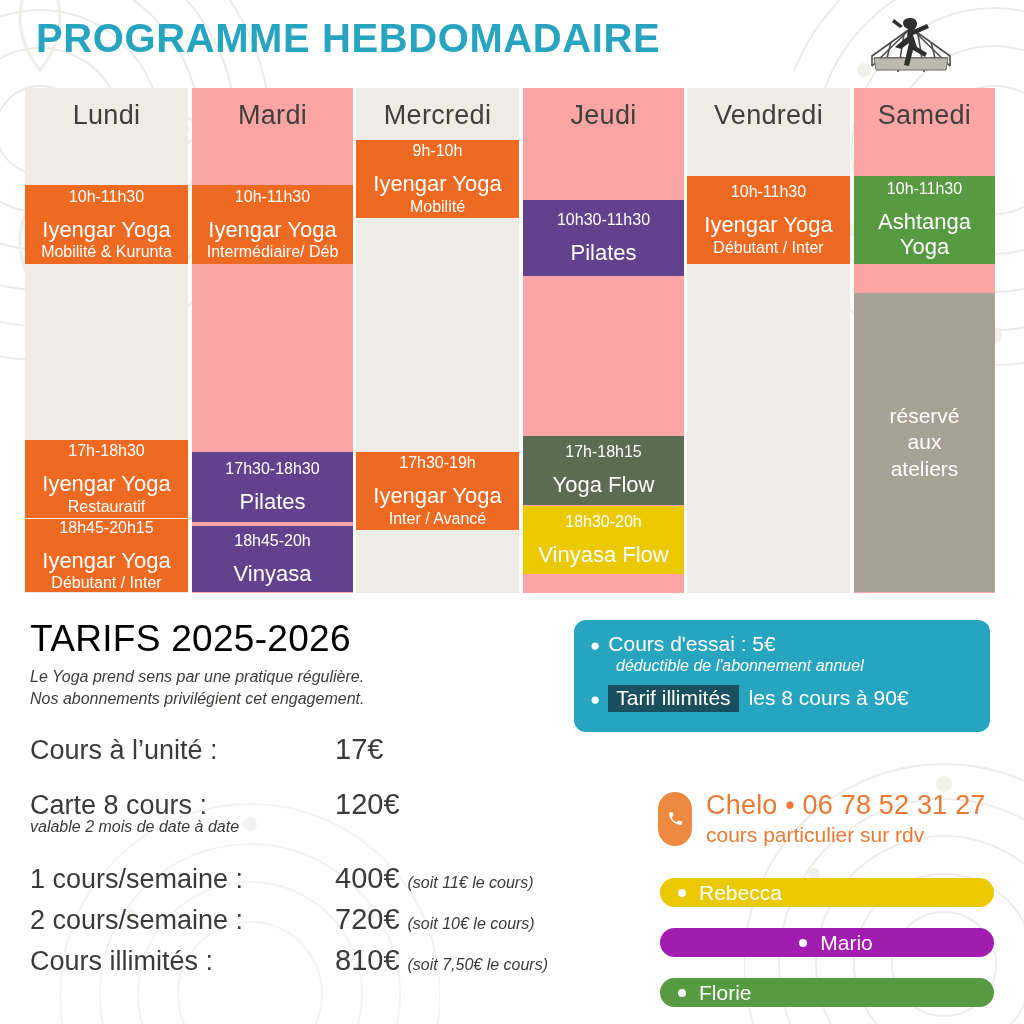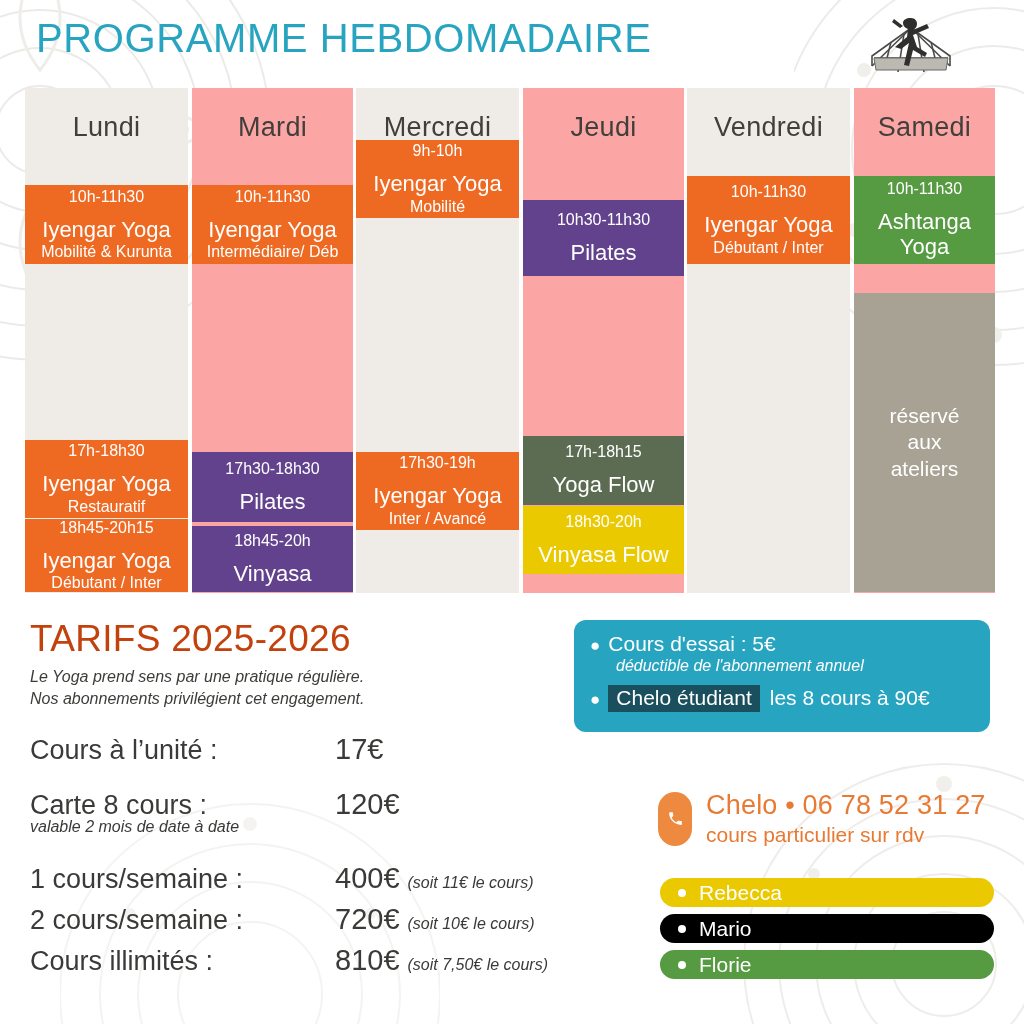--- a/index.html
+++ b/index.html
@@ -16,34 +16,34 @@
   .mandala { position: absolute; opacity: .55; pointer-events: none; }
   #mandala-left   { left: -150px;  top: -120px; }
   #mandala-right  { right: -170px; top: -80px; }
   #mandala-bottomright { right: -120px; bottom: -150px; }
   #mandala-bottomleft  { left: 60px;  bottom: -170px; }
 
   
   #poster-title {
     position: absolute; left: 36px; top: 16px;
     font-size: 40px; letter-spacing: .6px;
-    color: #27a4c0; font-weight: normal;
+    color: #27a4c0; font-weight: bold;
     font-family: "Liberation Sans", sans-serif;
   }
   #logo { position: absolute; left: 862px; top: 8px; width: 98px; height: 72px; }
 
   
   #schedule { position: absolute; left: 25px; top: 88px; width: 974px; height: 505px; }
   .col {
     position: absolute; top: 0; bottom: 0;
   }
   .col.beige { background: #EFEBE6; }
   .col.white { background: #fca5a5; }
   .daylabel {
-    position: absolute; top: 24px; left: 0; right: 0;
+    position: absolute; top: 12px; left: 0; right: 0;
     text-align: center; font-size: 27px; color: #403f3c;
     font-weight: normal; letter-spacing: .3px;
   }
   .blk {
     position: absolute; left: 0; right: 0;
     color: #fff; text-align: center;
     display: flex; flex-direction: column; justify-content: center;
     line-height: 1.12; padding: 2px 3px;
   }
   .blk .t  { font-size: 16px; }
@@ -54,21 +54,21 @@
   .c-purple { background: #63428D; }
   .c-green  { background: #569A41; }
   .c-olive  { background: #5C6C53; }
   .c-yellow { background: #EBC900; }
   .c-grey   { background: #A8A294; }
   .grey-txt { font-size: 21px; line-height: 1.25; }
 
   
   #tarifs { position: absolute; left: 30px; top: 618px; width: 560px; }
   #tarifs-title {
-    font-size: 37px; color: #c2410c; letter-spacing: .3px; font-weight: normal;
+    font-size: 37px; color: #000000; letter-spacing: .3px; font-weight: normal;
   }
   .tag-line { font-style: italic; font-size: 16px; color: #3d3c39; line-height: 1.35; }
   .price-row {
     display: flex; align-items: baseline; margin-top: 14px;
   }
   .price-row .lbl { font-size: 27px; color: #3a3a38; width: 305px; }
   .price-row .val { font-size: 29px; color: #3a3a38; }
   .price-row .note { font-size: 16px; font-style: italic; color: #3a3a38; margin-left: 8px; }
   .sub-note { font-size: 16px; font-style: italic; color: #3a3a38; margin-top: -3px; }
   .rows-tight .price-row { margin-top: 8px; }
@@ -91,29 +91,29 @@
     width: 34px; height: 54px; background: #EE8A3F; border-radius: 17px;
     display: flex; align-items: center; justify-content: center; margin-right: 14px;
   }
   #contact-text { color: #E87A33; }
   #contact-name { font-size: 27px; letter-spacing: .2px; }
   #contact-sub { font-size: 21px; margin-top: 2px; }
 
   
   #legend { position: absolute; left: 660px; top: 878px; width: 334px; }
   .legend-item {
-    height: 29px; border-radius: 15px; margin-bottom: 7px;
+    height: 29px; border-radius: 15px; margin-bottom: 21px;
     display: flex; align-items: center; padding-left: 18px;
     color: #fff; font-size: 21px;
   }
   .legend-item .dot {
     width: 8px; height: 8px; border-radius: 50%; background: #fff; margin-right: 13px;
   }
   .l-yellow { background: #EBC900; }
-  .l-purple { background: #000000; }
+  .l-purple { background: #a21caf; justify-content: center; }
   .l-green  { background: #569A41; }
 </style>
 </head>
 <body>
 
 <svg class="mandala" id="mandala-left" width="420" height="520" viewBox="0 0 420 520">
   <g fill="none" stroke="#dedad5" stroke-width="2">
     <circle cx="190" cy="250" r="230"></circle>
       <circle cx="190" cy="250" r="196"></circle>
     <circle cx="190" cy="250" r="160"></circle>
@@ -335,21 +335,21 @@
 </div>
 
 <div id="info-box">
   <div class="info-line">
     <span class="bullet">●</span>
     <span class="info-main">Cours d'essai : 5€</span>
   </div>
   <div class="info-sub">déductible de l'abonnement annuel</div>
   <div class="info-line" style="margin-top:10px;">
     <span class="bullet">●</span>
-    <span class="info-main hl">Chelo étudiant</span>
+    <span class="info-main hl">Tarif illimités</span>
     <span class="info-tail">les 8 cours à 90€</span>
   </div>
 </div>
 
 <div id="contact">
   <div id="phone-badge">
     <svg width="17" height="17" viewBox="0 0 24 24" fill="#ffffff">
       <path d="M6.6 10.8c1.4 2.8 3.8 5.2 6.6 6.6l2.2-2.2c.3-.3.7-.4 1-.2 1.2.4 2.4.6 3.6.6.6 0 1 .4 1 1V20c0 .6-.4 1-1 1C10.6 21 3 13.4 3 4c0-.6.4-1 1-1h3.4c.6 0 1 .4 1 1 0 1.3.2 2.5.6 3.6.1.3 0 .7-.2 1l-2.2 2.2z"></path>
     </svg>
   </div>

